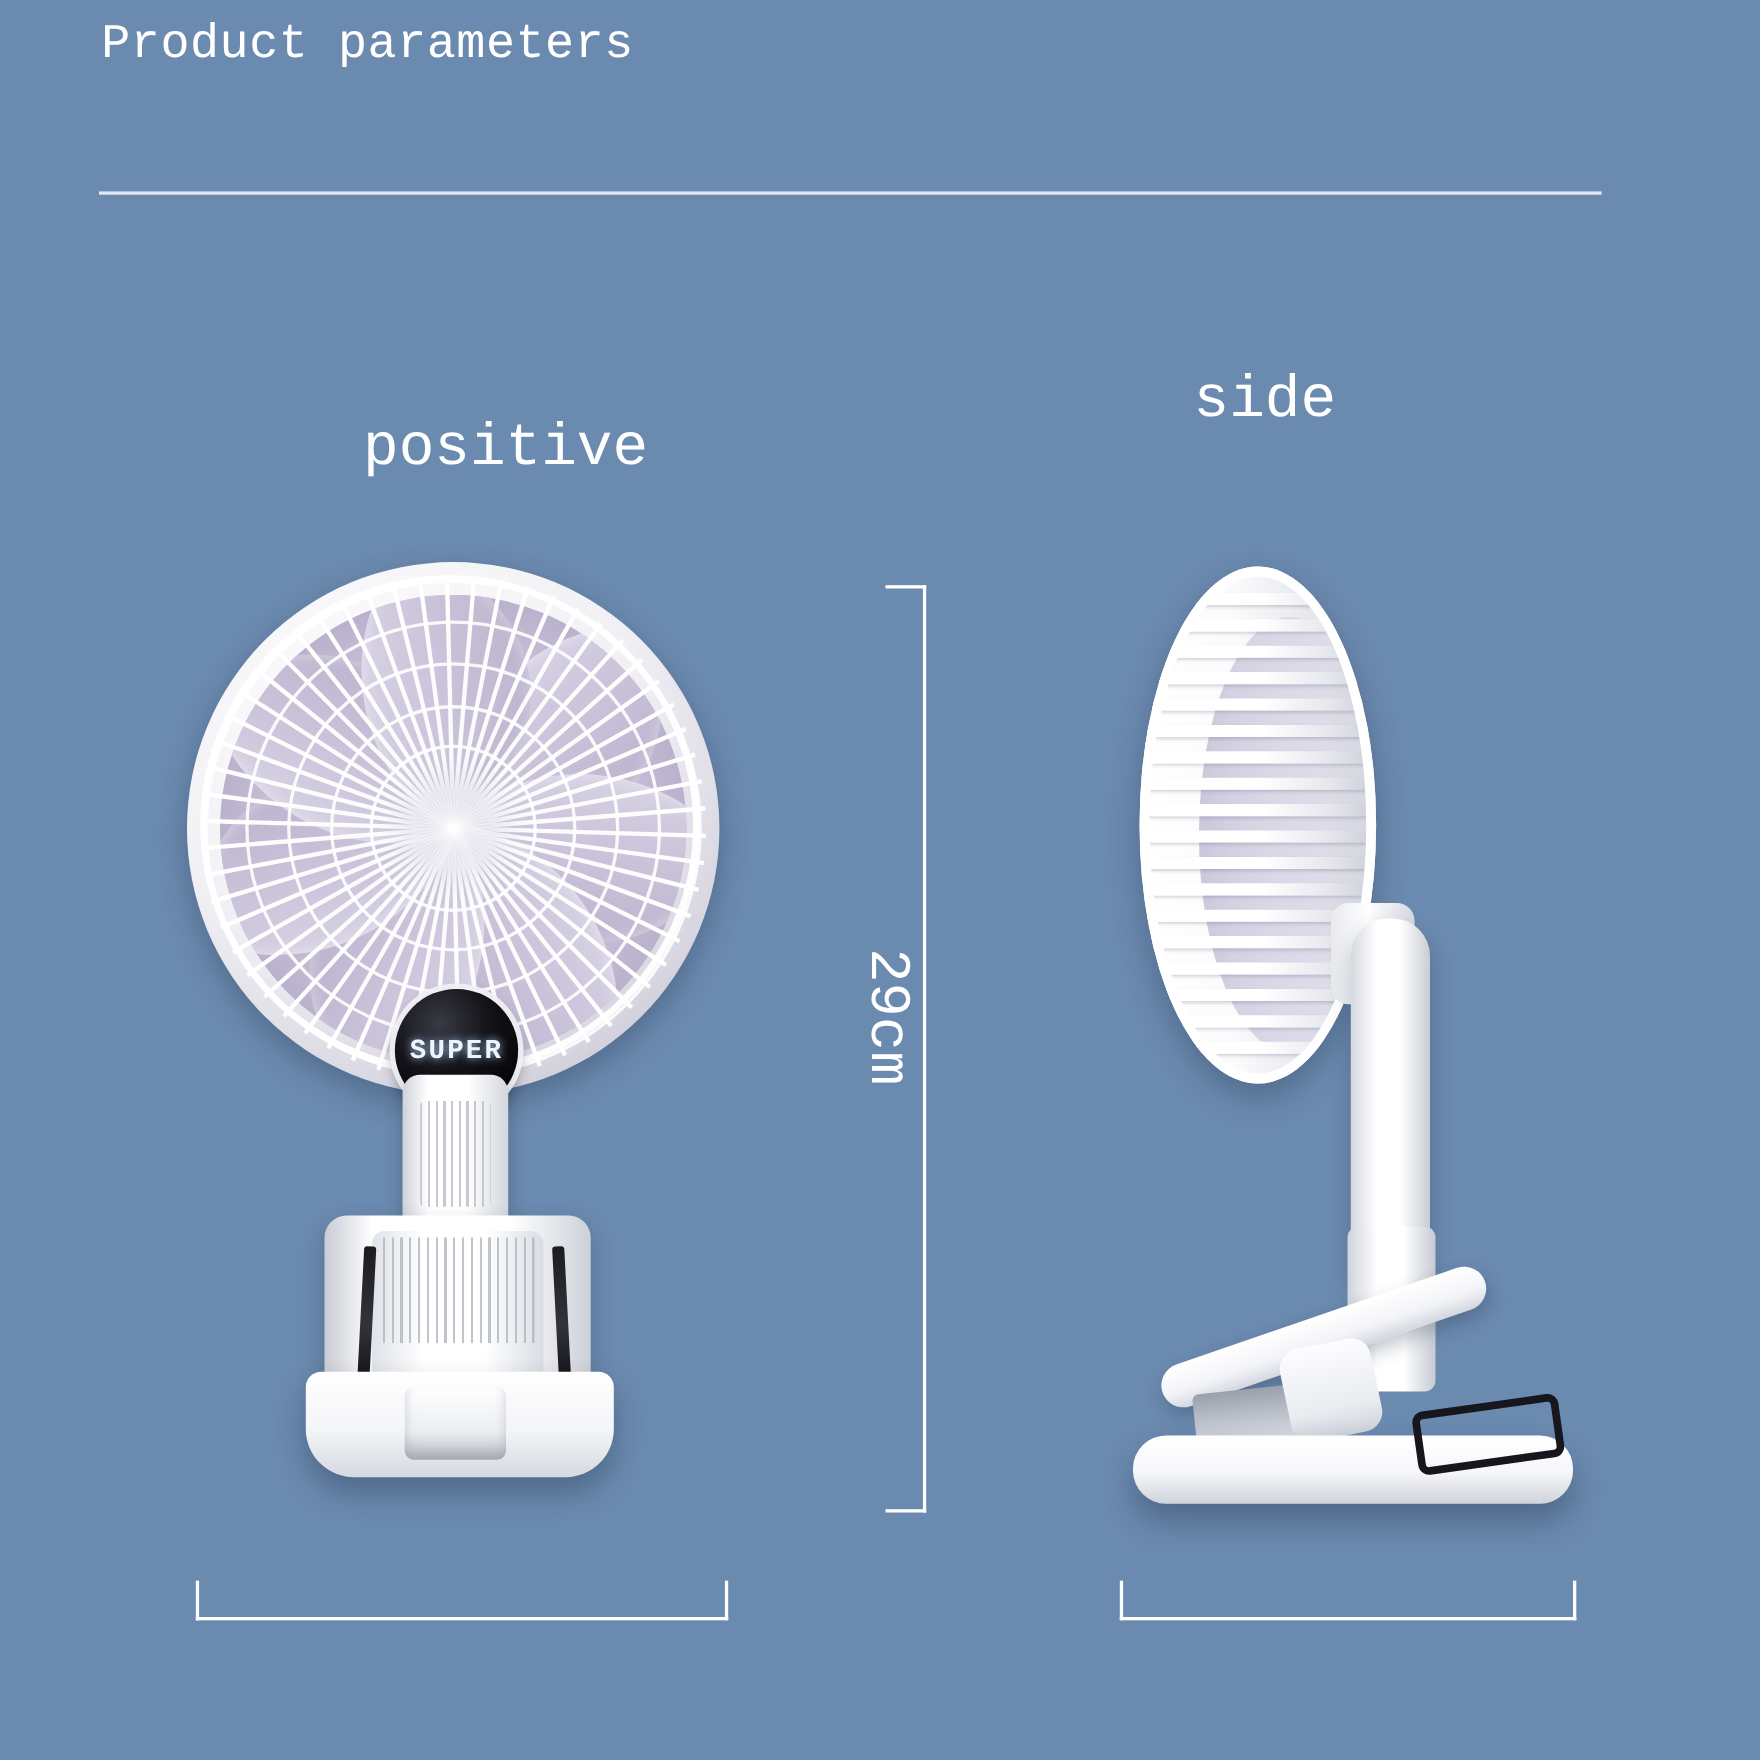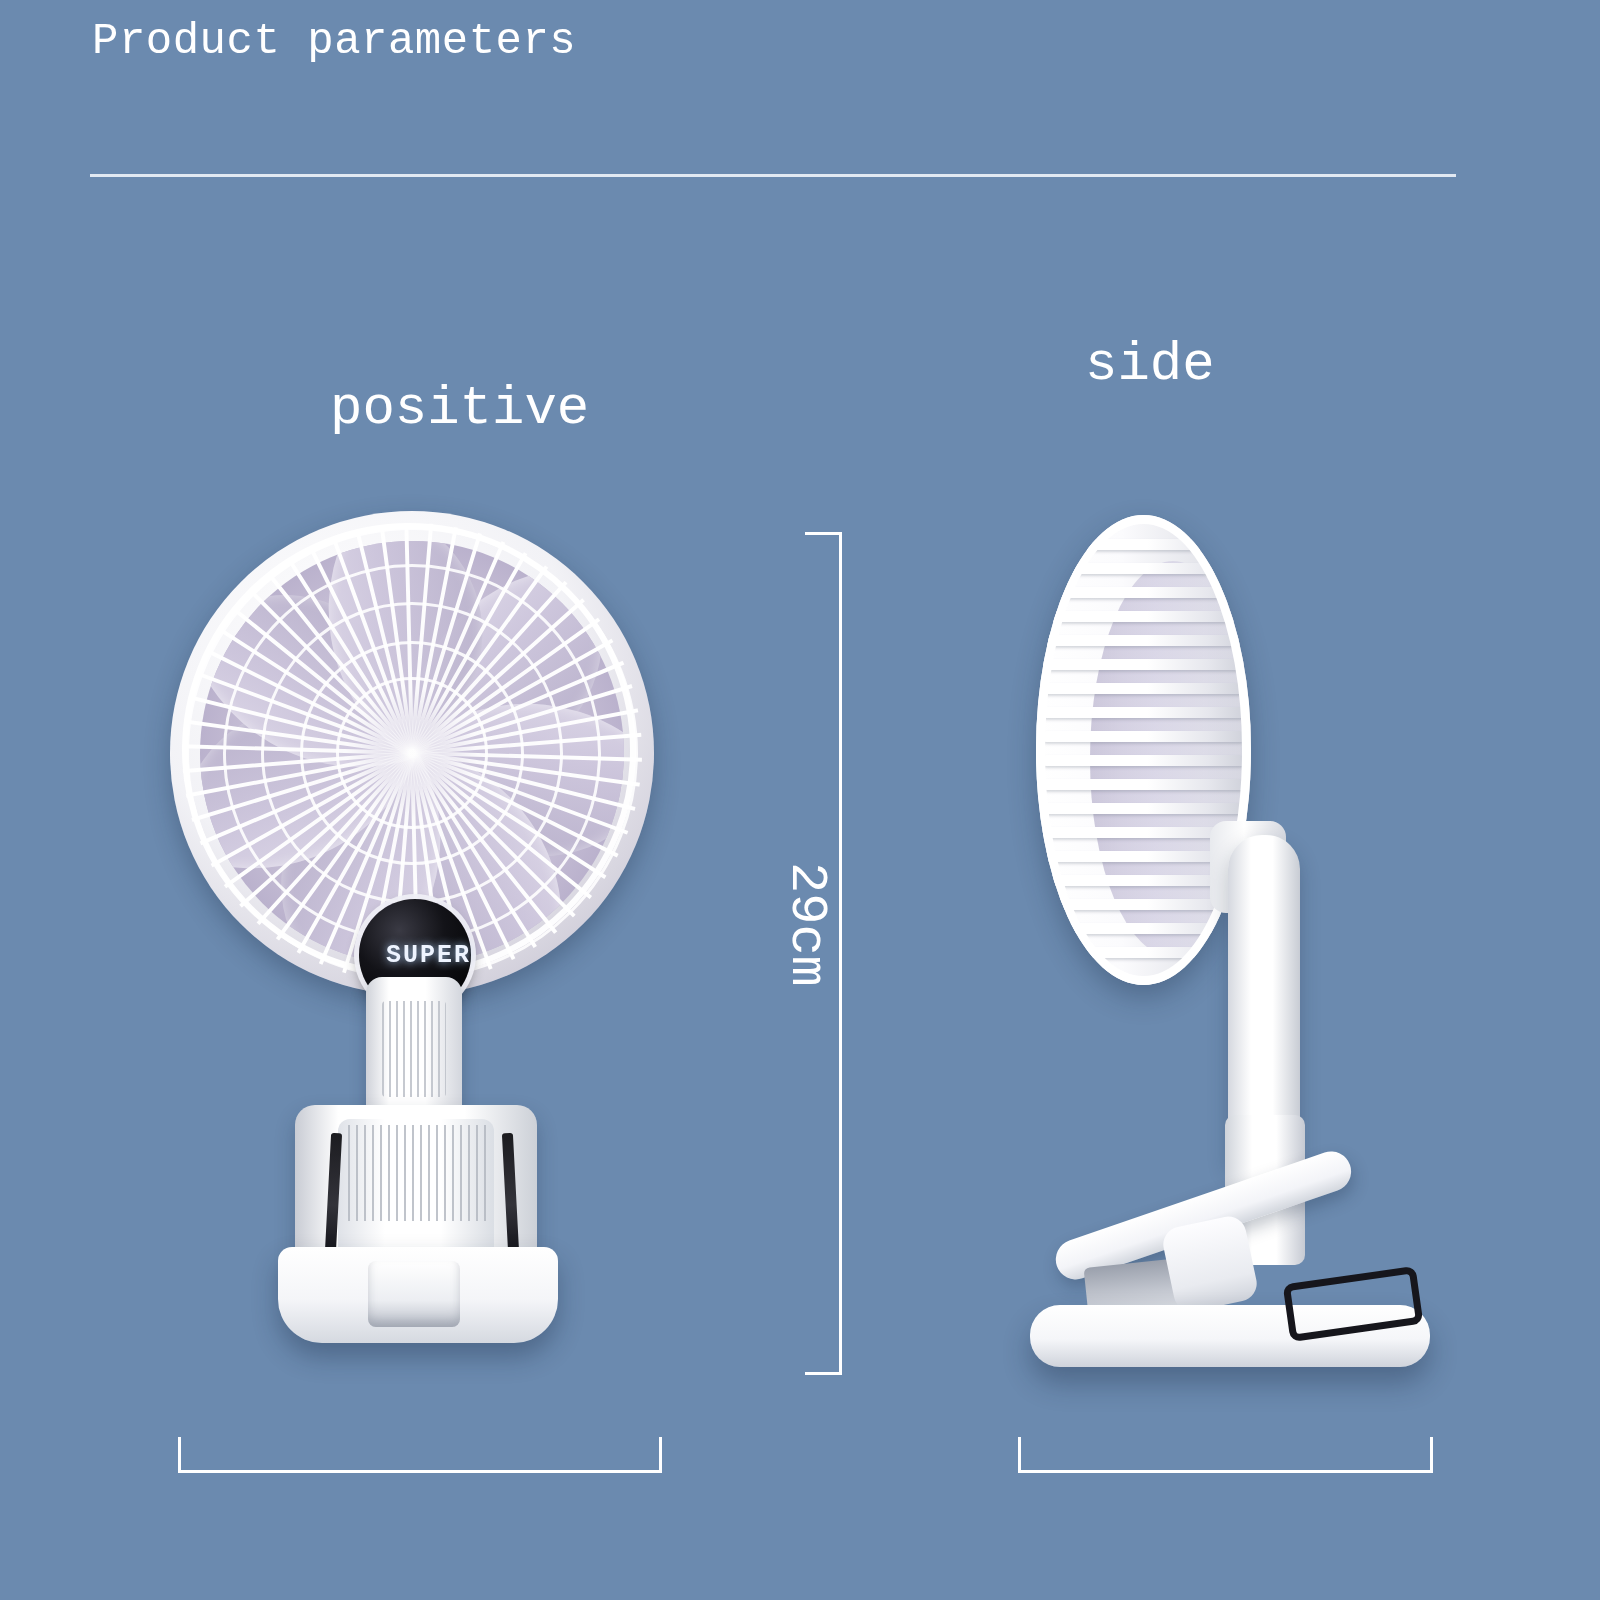--- a/index.html
+++ b/index.html
@@ -166,21 +166,21 @@
   #front-hub {
     position: absolute;
     left: 50%; top: 50%;
     width: 112px; height: 112px;
     margin-left: -56px; margin-top: -56px;
     border-radius: 50%;
     background: radial-gradient(circle at 36% 28%, #3a3a44 0%, #131318 42%, #000000 100%);
     box-shadow: 0 0 0 5px rgba(240,240,246,.92), 0 6px 14px rgba(0,0,0,.45);
     display: flex;
     align-items: center;
-    justify-content: flex-end;
+    justify-content: center;
   }
   #front-hub-label {
     color: #eef4ff;
     font-size: 25px;
     letter-spacing: 2px;
     font-weight: bold;
     text-shadow: 0 0 8px rgba(180,215,255,.9);
   }
 
   

